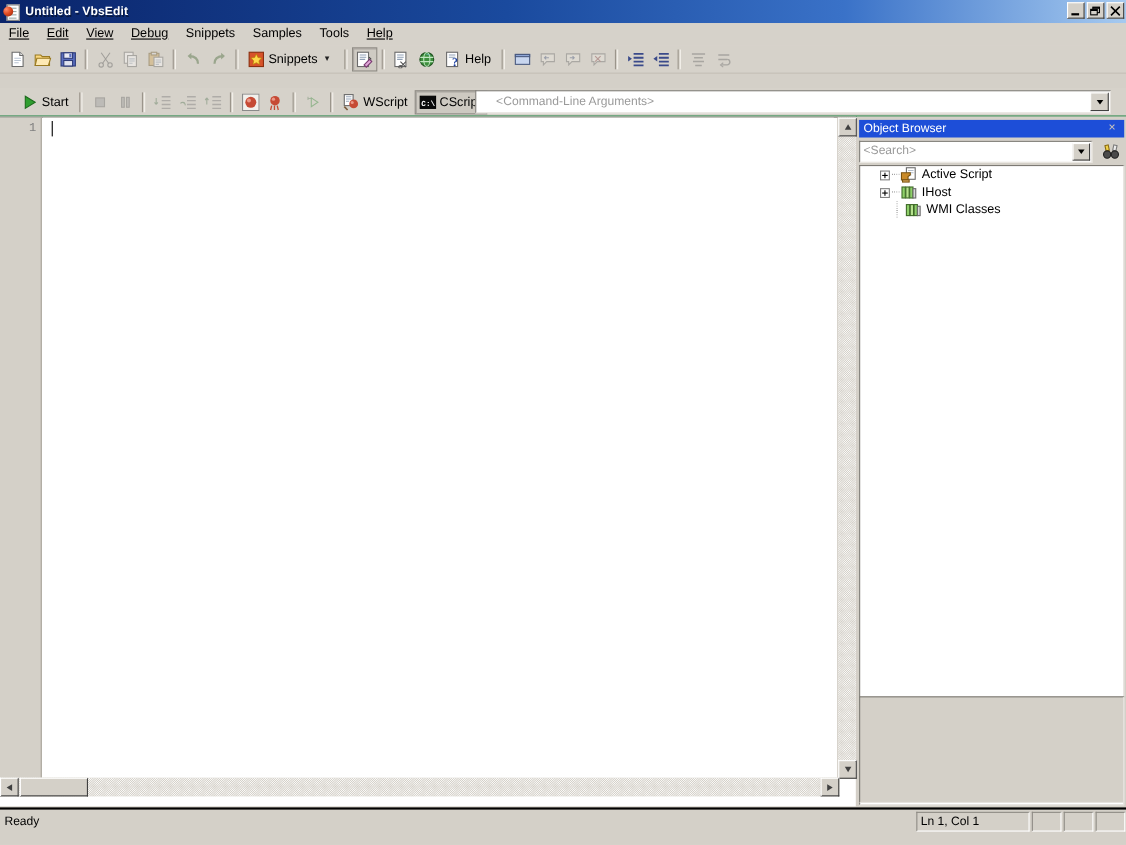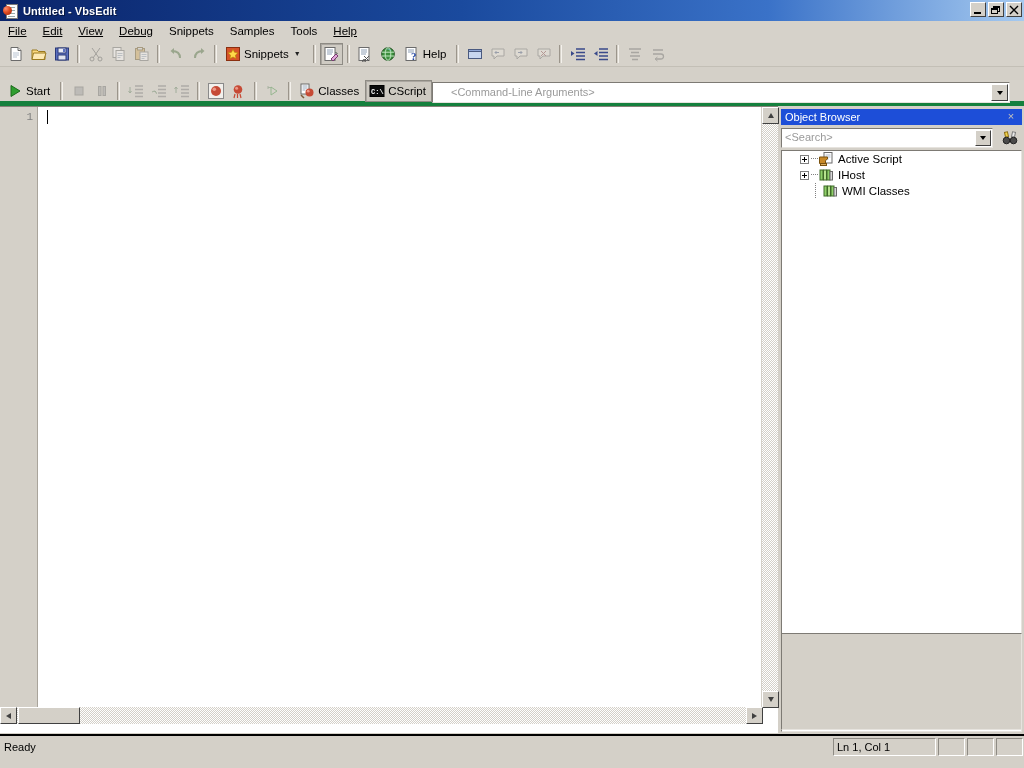--- a/index.html
+++ b/index.html
@@ -69,22 +69,22 @@
 
   
   .toolbar {
     position: absolute; left: 0; width: 1024px;
     background: #d6d2ca;
     display: flex; align-items: center;
     box-sizing: border-box;
   }
   .toolbar1 { top: 41px; height: 26px; padding-left: 4px;
     border-bottom: 1px solid #c3bfb6; }
-  .toolbar2 { top: 80px; height: 26px; padding-left: 3px;
-    border-bottom: 5px solid #15803d; }
+  .toolbar2 { top: 80px; height: 26px; padding-left: 15px;
+    border-bottom: 1px solid #15803d; }
   .tbsep {
     width: 1px; height: 18px; margin: 0 4px; flex: none;
     border-left: 1px solid #9b958b; border-right: 1px solid #f4f1ec;
     box-sizing: content-box;
   }
   .tbbtn {
     width: 23px; height: 22px; flex: none; position: relative;
     display: flex; align-items: center; justify-content: center;
     box-sizing: border-box; border: 1px solid transparent;
   }
@@ -672,21 +672,21 @@
         <svg width="16" height="16" viewBox="0 0 16 16">
           <rect x="2" y="1" width="8" height="10" fill="#fff" stroke="#6b6b6b"></rect>
           <g stroke="#9aa8bb">
               <path d="M3.5 3h5M3.5 5h5M3.5 7h3"></path>
             </g>
           <circle cx="10.5" cy="9.5" r="4" fill="#c64a35"></circle>
           <circle cx="9.2" cy="8.2" r="1.4" fill="#f2a696" opacity="0.85"></circle>
           <path d="M2 12 l3 3" stroke="#7a5a3a" stroke-width="1.5"></path>
         </svg>
       </span>
-      <span>Classes</span>
+      <span>WScript</span>
     </div>
 
     <div class="tbtext pressed">
       <span class="ico">
         <svg width="16" height="16" viewBox="0 0 16 16">
           <rect x="1" y="2.5" width="14" height="11" fill="#0a0a0a" stroke="#000"></rect>
           <text x="2" y="11" font-size="7" font-family="Liberation Mono, monospace" font-weight="bold" fill="#fff">C:\</text>
         </svg>
       </span>
       <span>CScript</span>

